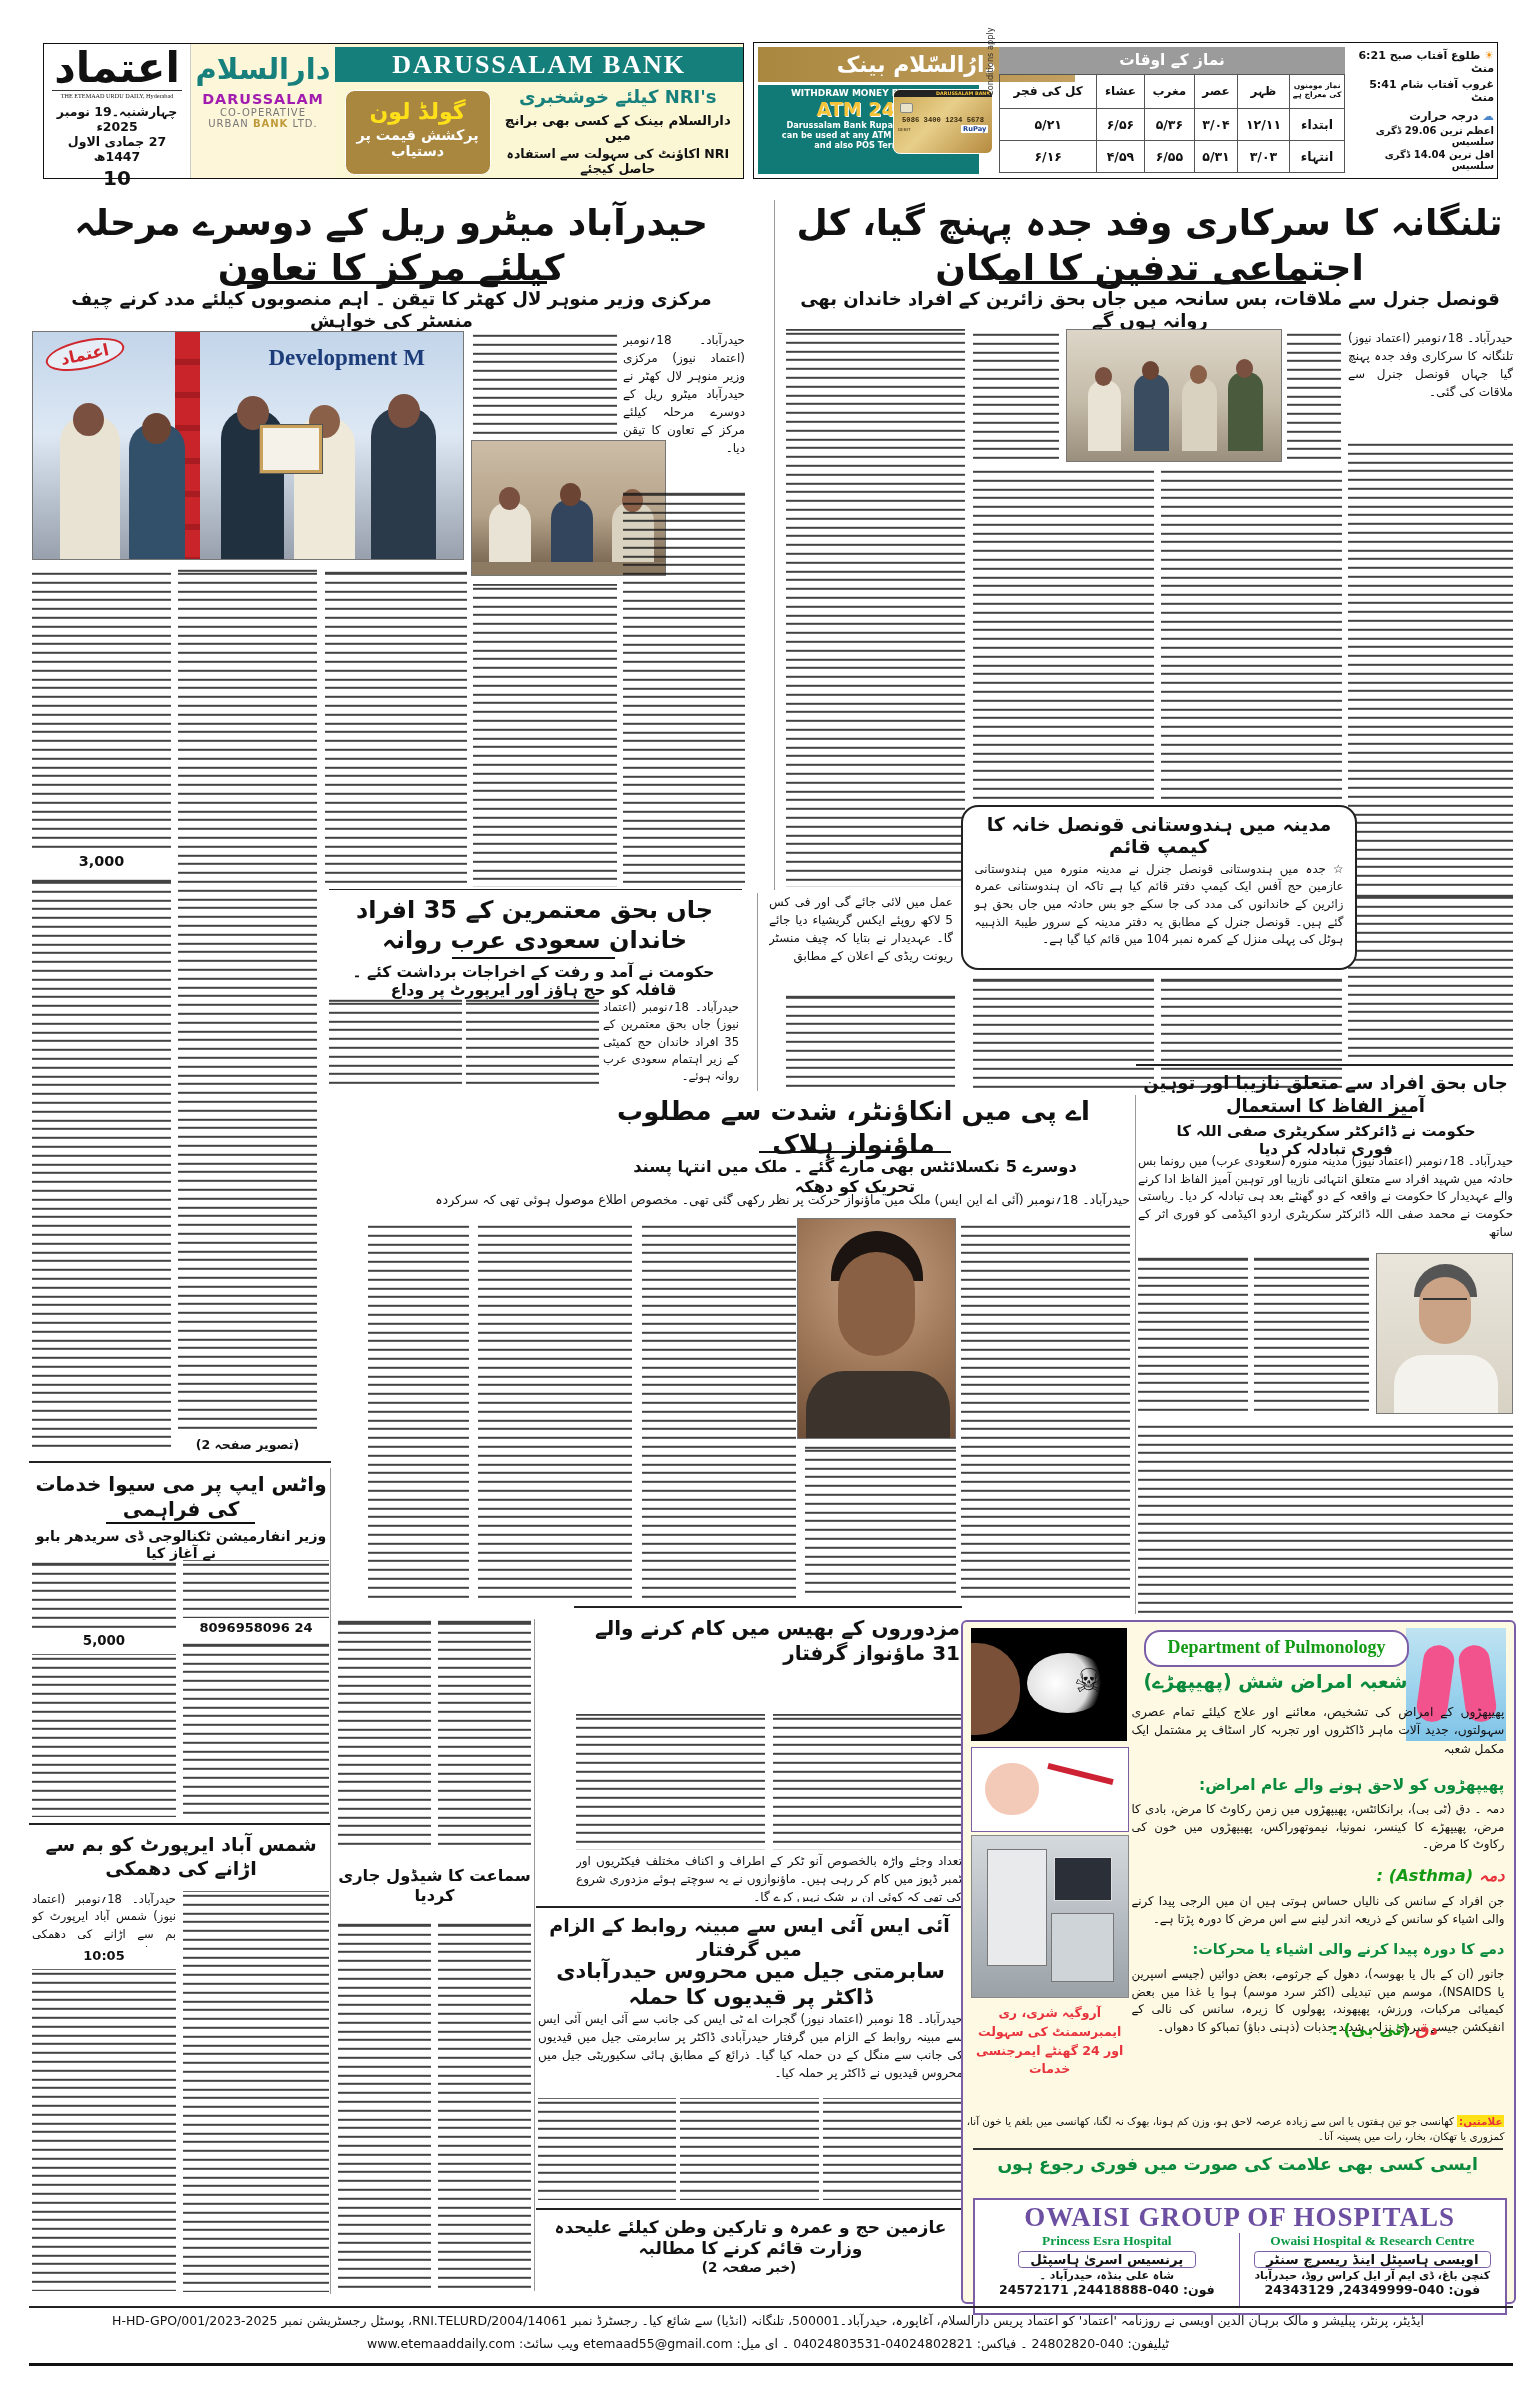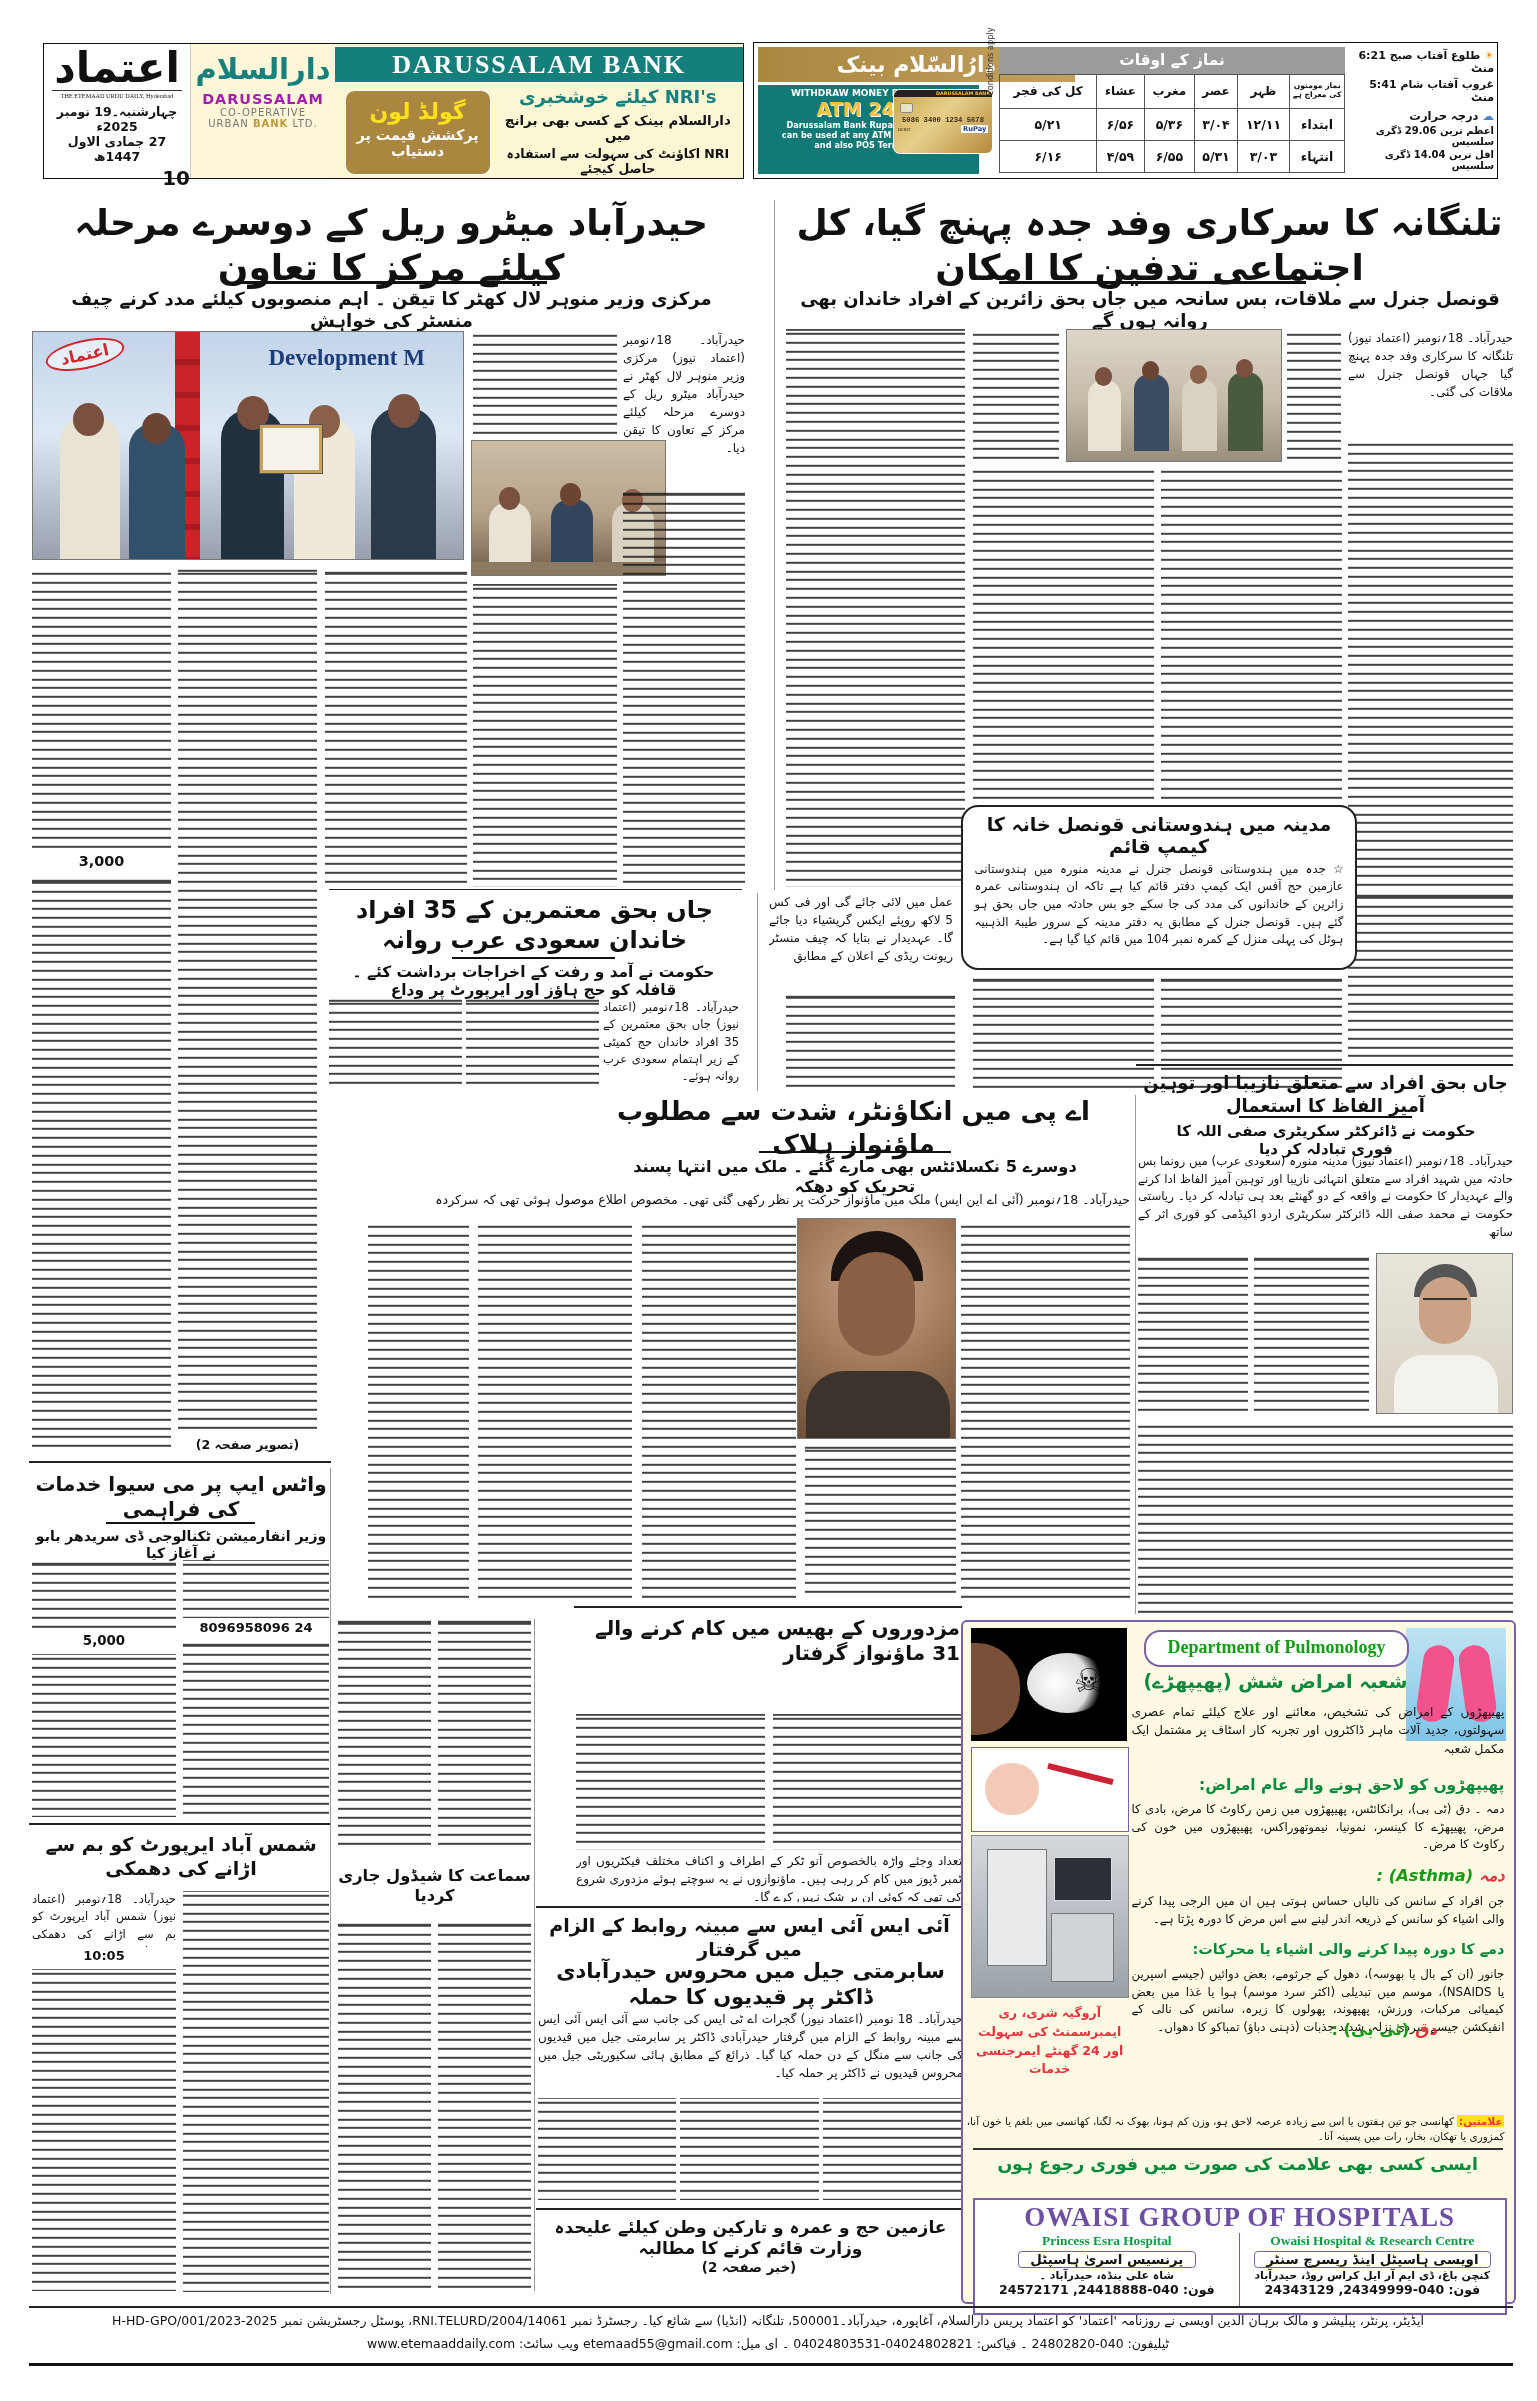--- a/index.html
+++ b/index.html
@@ -25,21 +25,21 @@
 <body>
 
 <div class="page">
 
   <div class="abs" style="left:43px;top:43px;width:701px;height:136px;border:1.9px solid #111;display:flex;direction:ltr;">
     <div style="width:146px;background:#fff;text-align:center;padding-top:1.9px;">
       <div style="font-size:42px;font-weight:bold;line-height:1.05;">اعتماد</div>
       <div class="serif" style="font-size:6.2px;border-top:1px solid #333;margin:0 7.7px;padding-top:1px;">THE ETEMAAD URDU DAILY, Hyderabad</div>
       <div class="rtl" style="font-size:12.5px;font-weight:bold;margin-top:4.8px;">چہارشنبہ۔19 نومبر 2025ء</div>
       <div class="rtl" style="font-size:12.5px;font-weight:bold;">27 جمادی الاول 1447ھ</div>
-      <div style="font-size:20px;font-weight:bold;margin-top:1.9px;text-align:right;">10</div>
+      <div style="font-size:20px;font-weight:bold;margin-top:1.9px;">10</div>
     </div>
     <div style="width:144px;background:#fdf6d9;text-align:center;padding-top:3.8px;border-left:1px solid #ccc;">
       <div style="color:#17807c;font-size:29px;font-weight:bold;line-height:1.5;">دارالسلام</div>
       <div style="color:#a21caf;font-size:14.4px;font-weight:bold;letter-spacing:1px;">DARUSSALAM</div>
       <div style="color:#777;font-size:10px;letter-spacing:1px;">CO-OPERATIVE</div>
       <div style="color:#777;font-size:10px;letter-spacing:1px;"><span>URBAN </span><span style="color:#c09a3a;font-weight:bold;">BANK</span><span> LTD.</span></div>
     </div>
     <div style="flex:1;background:#fbf6d4;position:relative;">
       <div class="serif" style="position:absolute;left:0;top:2.9px;width:100%;height:35px;background:#157f7b;color:#fff;font-size:26px;font-weight:bold;text-align:center;letter-spacing:1.9px;line-height:35px;">DARUSSALAM BANK</div>
       <div style="position:absolute;left:9.6px;top:46px;width:144px;height:83px;background:#a9873f;border:1.9px solid #fff;border-radius:9.6px;text-align:center;">

